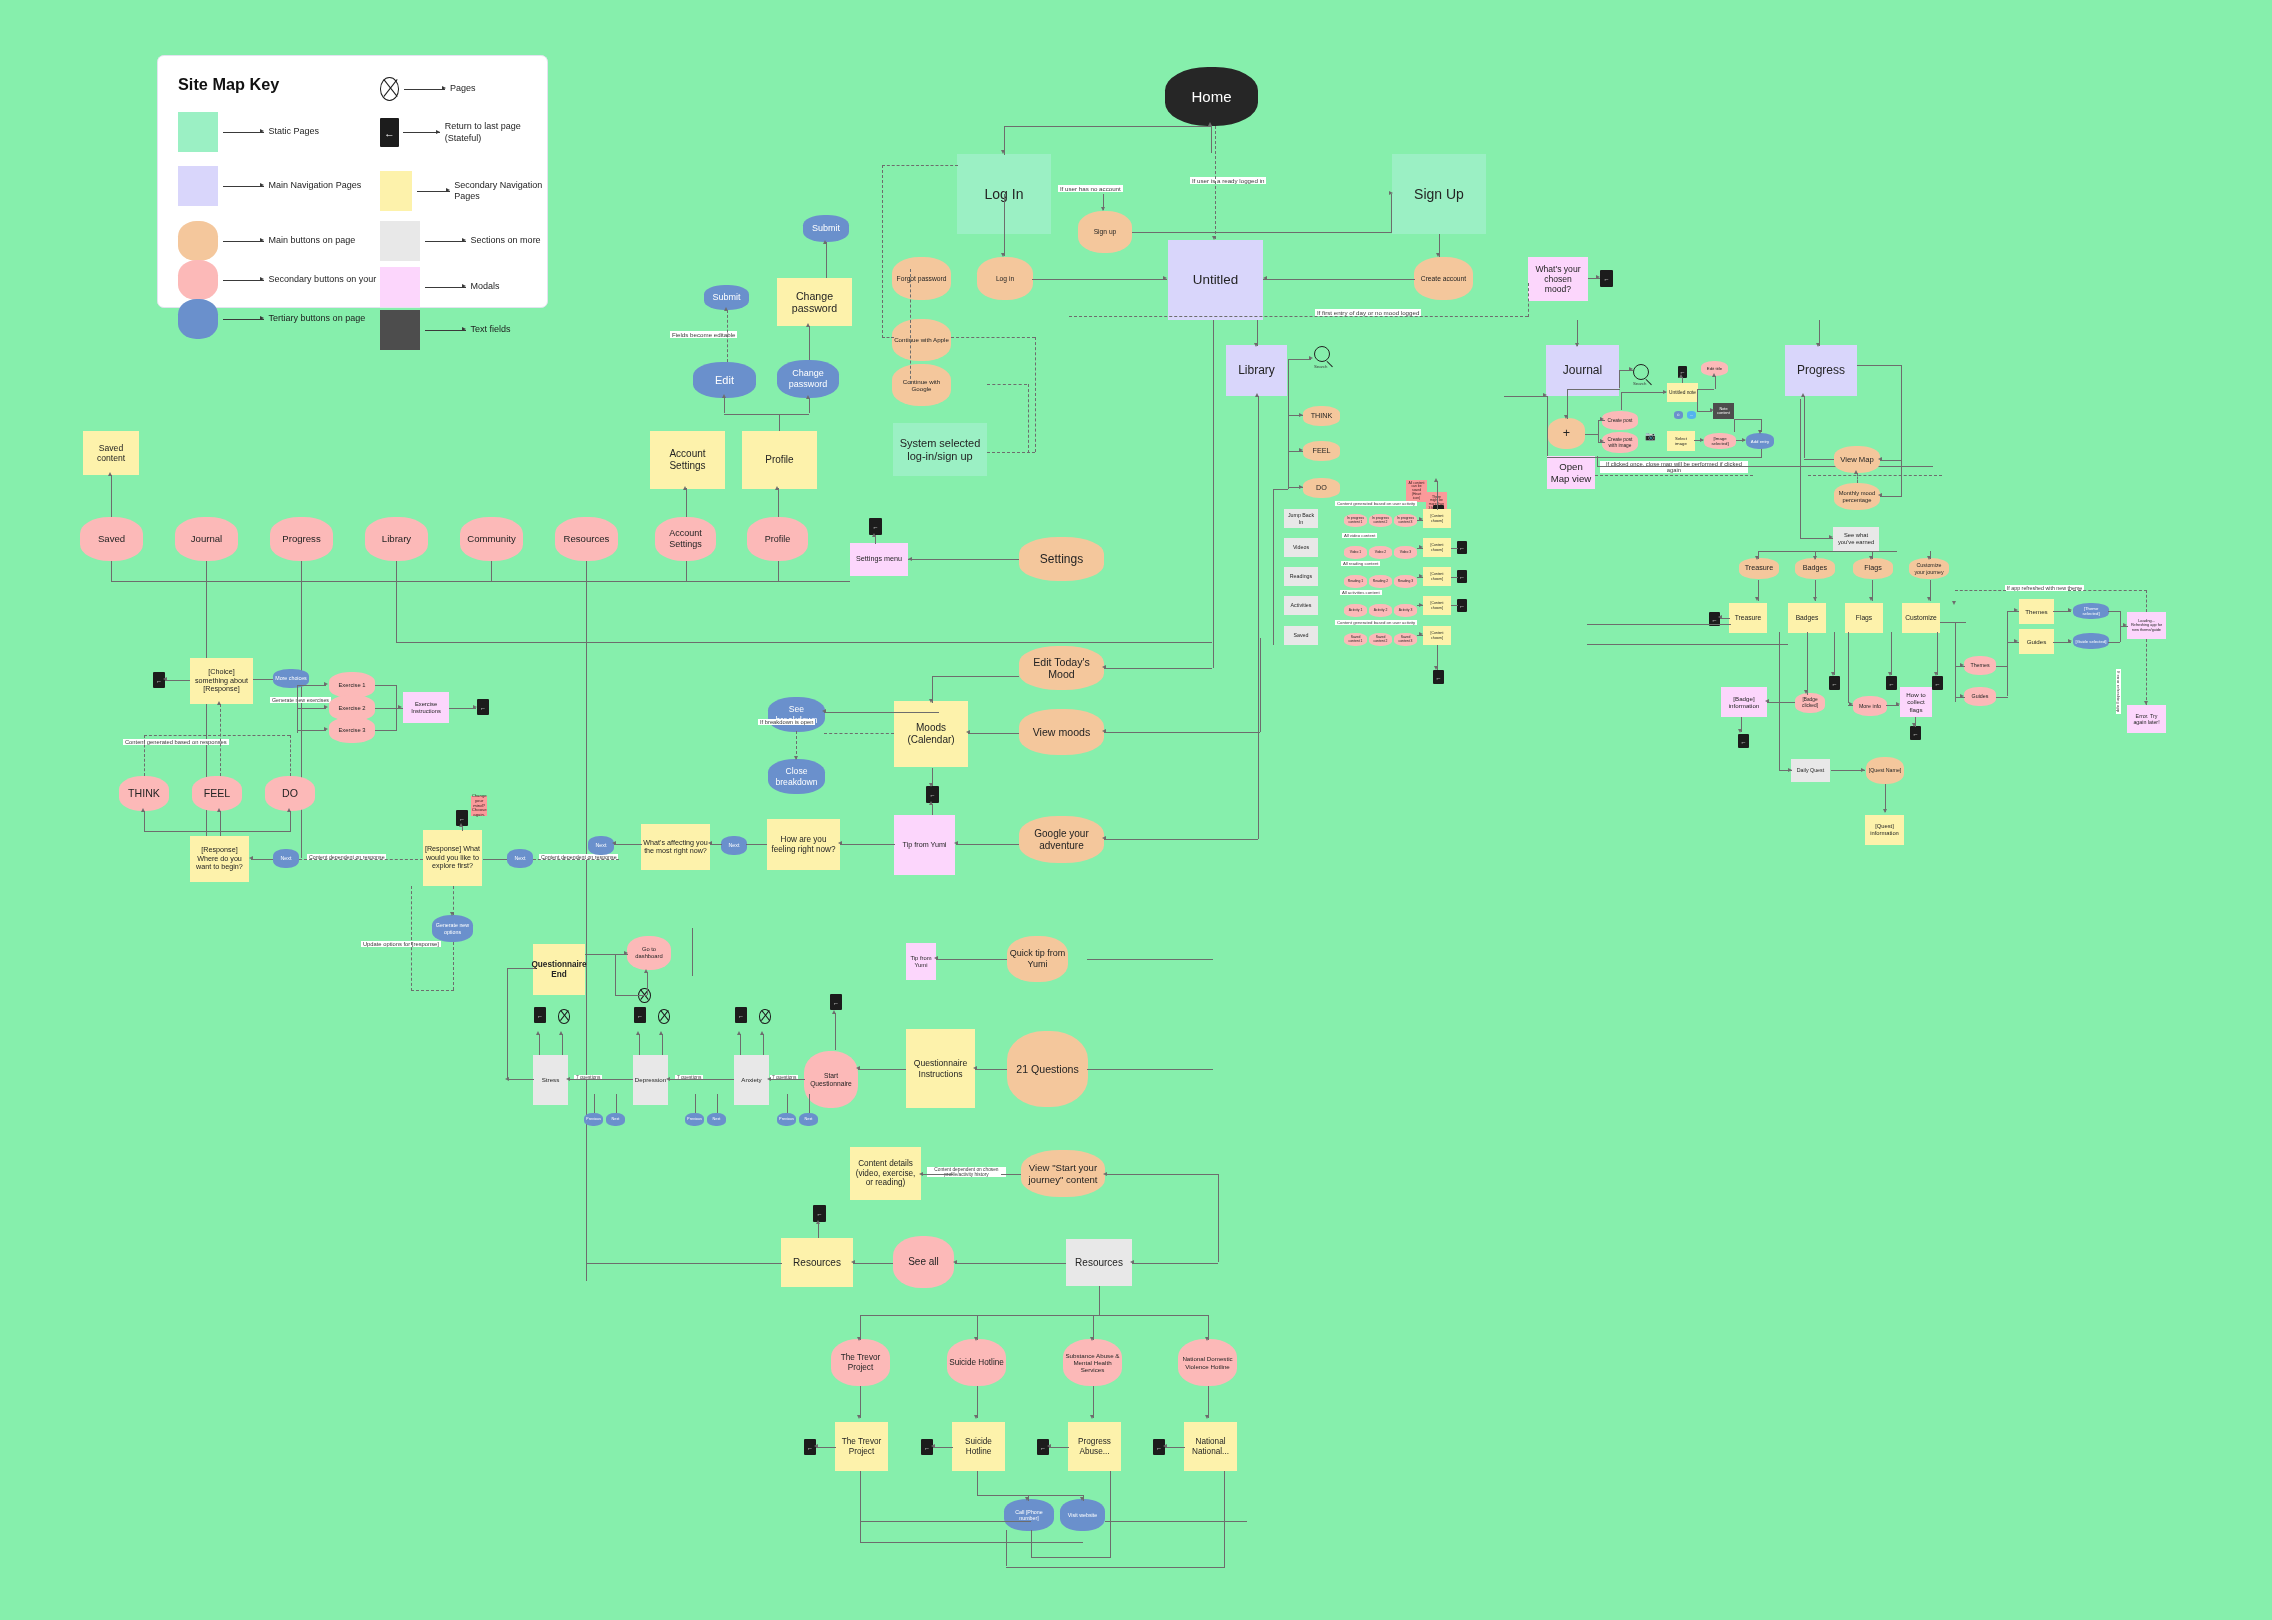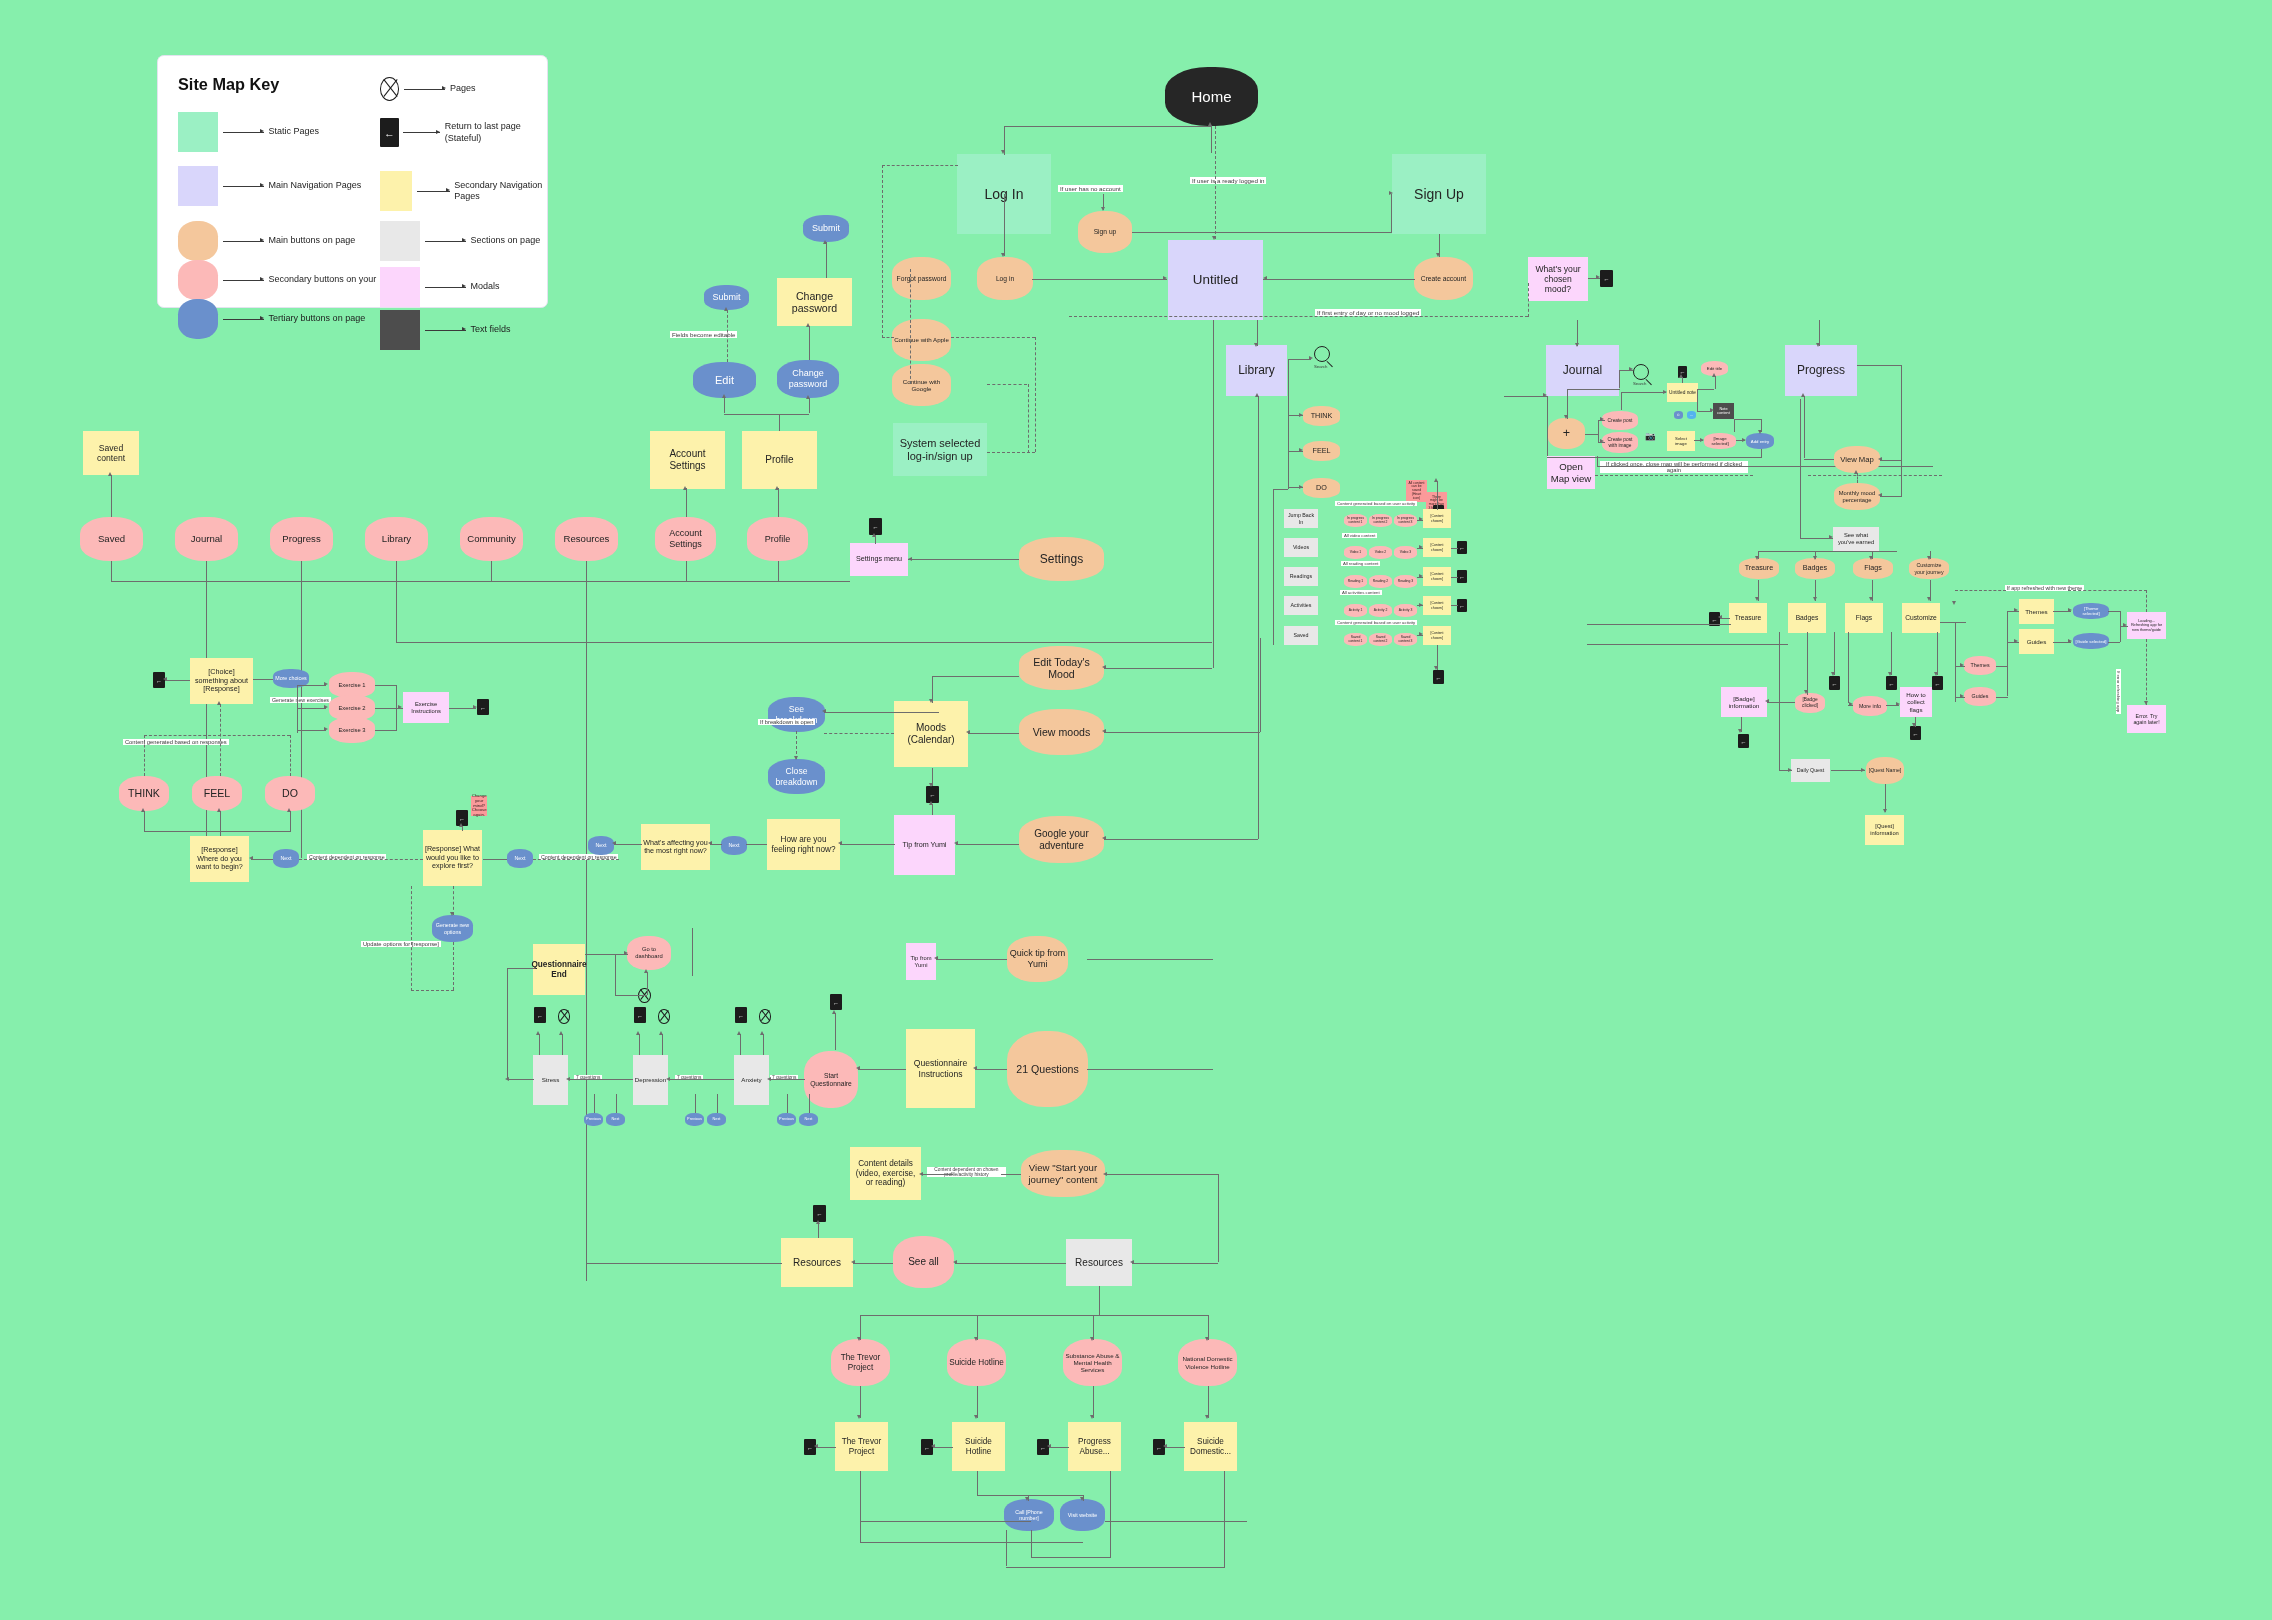--- a/index.html
+++ b/index.html
@@ -107,21 +107,21 @@
       <div class="lgtx">Return to last page (Stateful)</div>
     </div>
     <div class="lgrow" style="left:222px;top:115px;">
       <div class="lgsw" style="background:#fdf2ab;"></div>
       <div class="lgar"></div>
       <div class="lgtx">Secondary Navigation Pages</div>
     </div>
     <div class="lgrow" style="left:222px;top:165px;">
       <div class="lgsw" style="background:#e8e8e8;"></div>
       <div class="lgar"></div>
-      <div class="lgtx">Sections on page</div>
+      <div class="lgtx">Sections on more</div>
     </div>
     <div class="lgrow" style="left:222px;top:211px;">
       <div class="lgsw" style="background:#fcd6fc;"></div>
       <div class="lgar"></div>
       <div class="lgtx">Modals</div>
     </div>
     <div class="lgrow" style="left:222px;top:254px;">
       <div class="lgsw" style="background:#4d4d4d;"></div>
       <div class="lgar"></div>
       <div class="lgtx">Text fields</div>
@@ -475,21 +475,21 @@
   <div class="node section" style="left:1066px;top:1239px;width:66px;height:47px;font-size:10px;">Resources</div>
 
   <div class="node secbtn" style="left:831px;top:1339px;width:59px;height:47px;font-size:8.2px;">The Trevor Project</div>
   <div class="node secbtn" style="left:947px;top:1339px;width:59px;height:47px;font-size:8.2px;">Suicide Hotline</div>
   <div class="node secbtn" style="left:1063px;top:1339px;width:59px;height:47px;font-size:6.2px;">Substance Abuse &amp; Mental Health Services</div>
   <div class="node secbtn" style="left:1178px;top:1339px;width:59px;height:47px;font-size:6.2px;">National Domestic Violence Hotline</div>
 
   <div class="node secnav" style="left:835px;top:1422px;width:53px;height:49px;font-size:8.2px;">The Trevor Project</div>
   <div class="node secnav" style="left:952px;top:1422px;width:53px;height:49px;font-size:8.2px;">Suicide Hotline</div>
   <div class="node secnav" style="left:1068px;top:1422px;width:53px;height:49px;font-size:8.2px;">Progress Abuse...</div>
-  <div class="node secnav" style="left:1184px;top:1422px;width:53px;height:49px;font-size:8.2px;">Suicide Domestic...</div>
+  <div class="node secnav" style="left:1184px;top:1422px;width:53px;height:49px;font-size:8.2px;">National National...</div>
 
   <div class="backtok" style="left:804px;top:1439px;width:11.5px;height:16.3px;">←</div>
   <div class="backtok" style="left:921px;top:1439px;width:11.5px;height:16.3px;">←</div>
   <div class="backtok" style="left:1037px;top:1439px;width:11.5px;height:16.3px;">←</div>
   <div class="backtok" style="left:1153px;top:1439px;width:11.5px;height:16.3px;">←</div>
 
   <div class="node terbtn" style="left:1004px;top:1499px;width:50px;height:32px;font-size:5.3px;">Call [Phone number]</div>
   <div class="node terbtn" style="left:1060px;top:1499px;width:45px;height:32px;font-size:5.3px;">Visit website</div>
 
   <div class="ln lnh" style="left:921px;top:1174px;width:32px;"></div>

